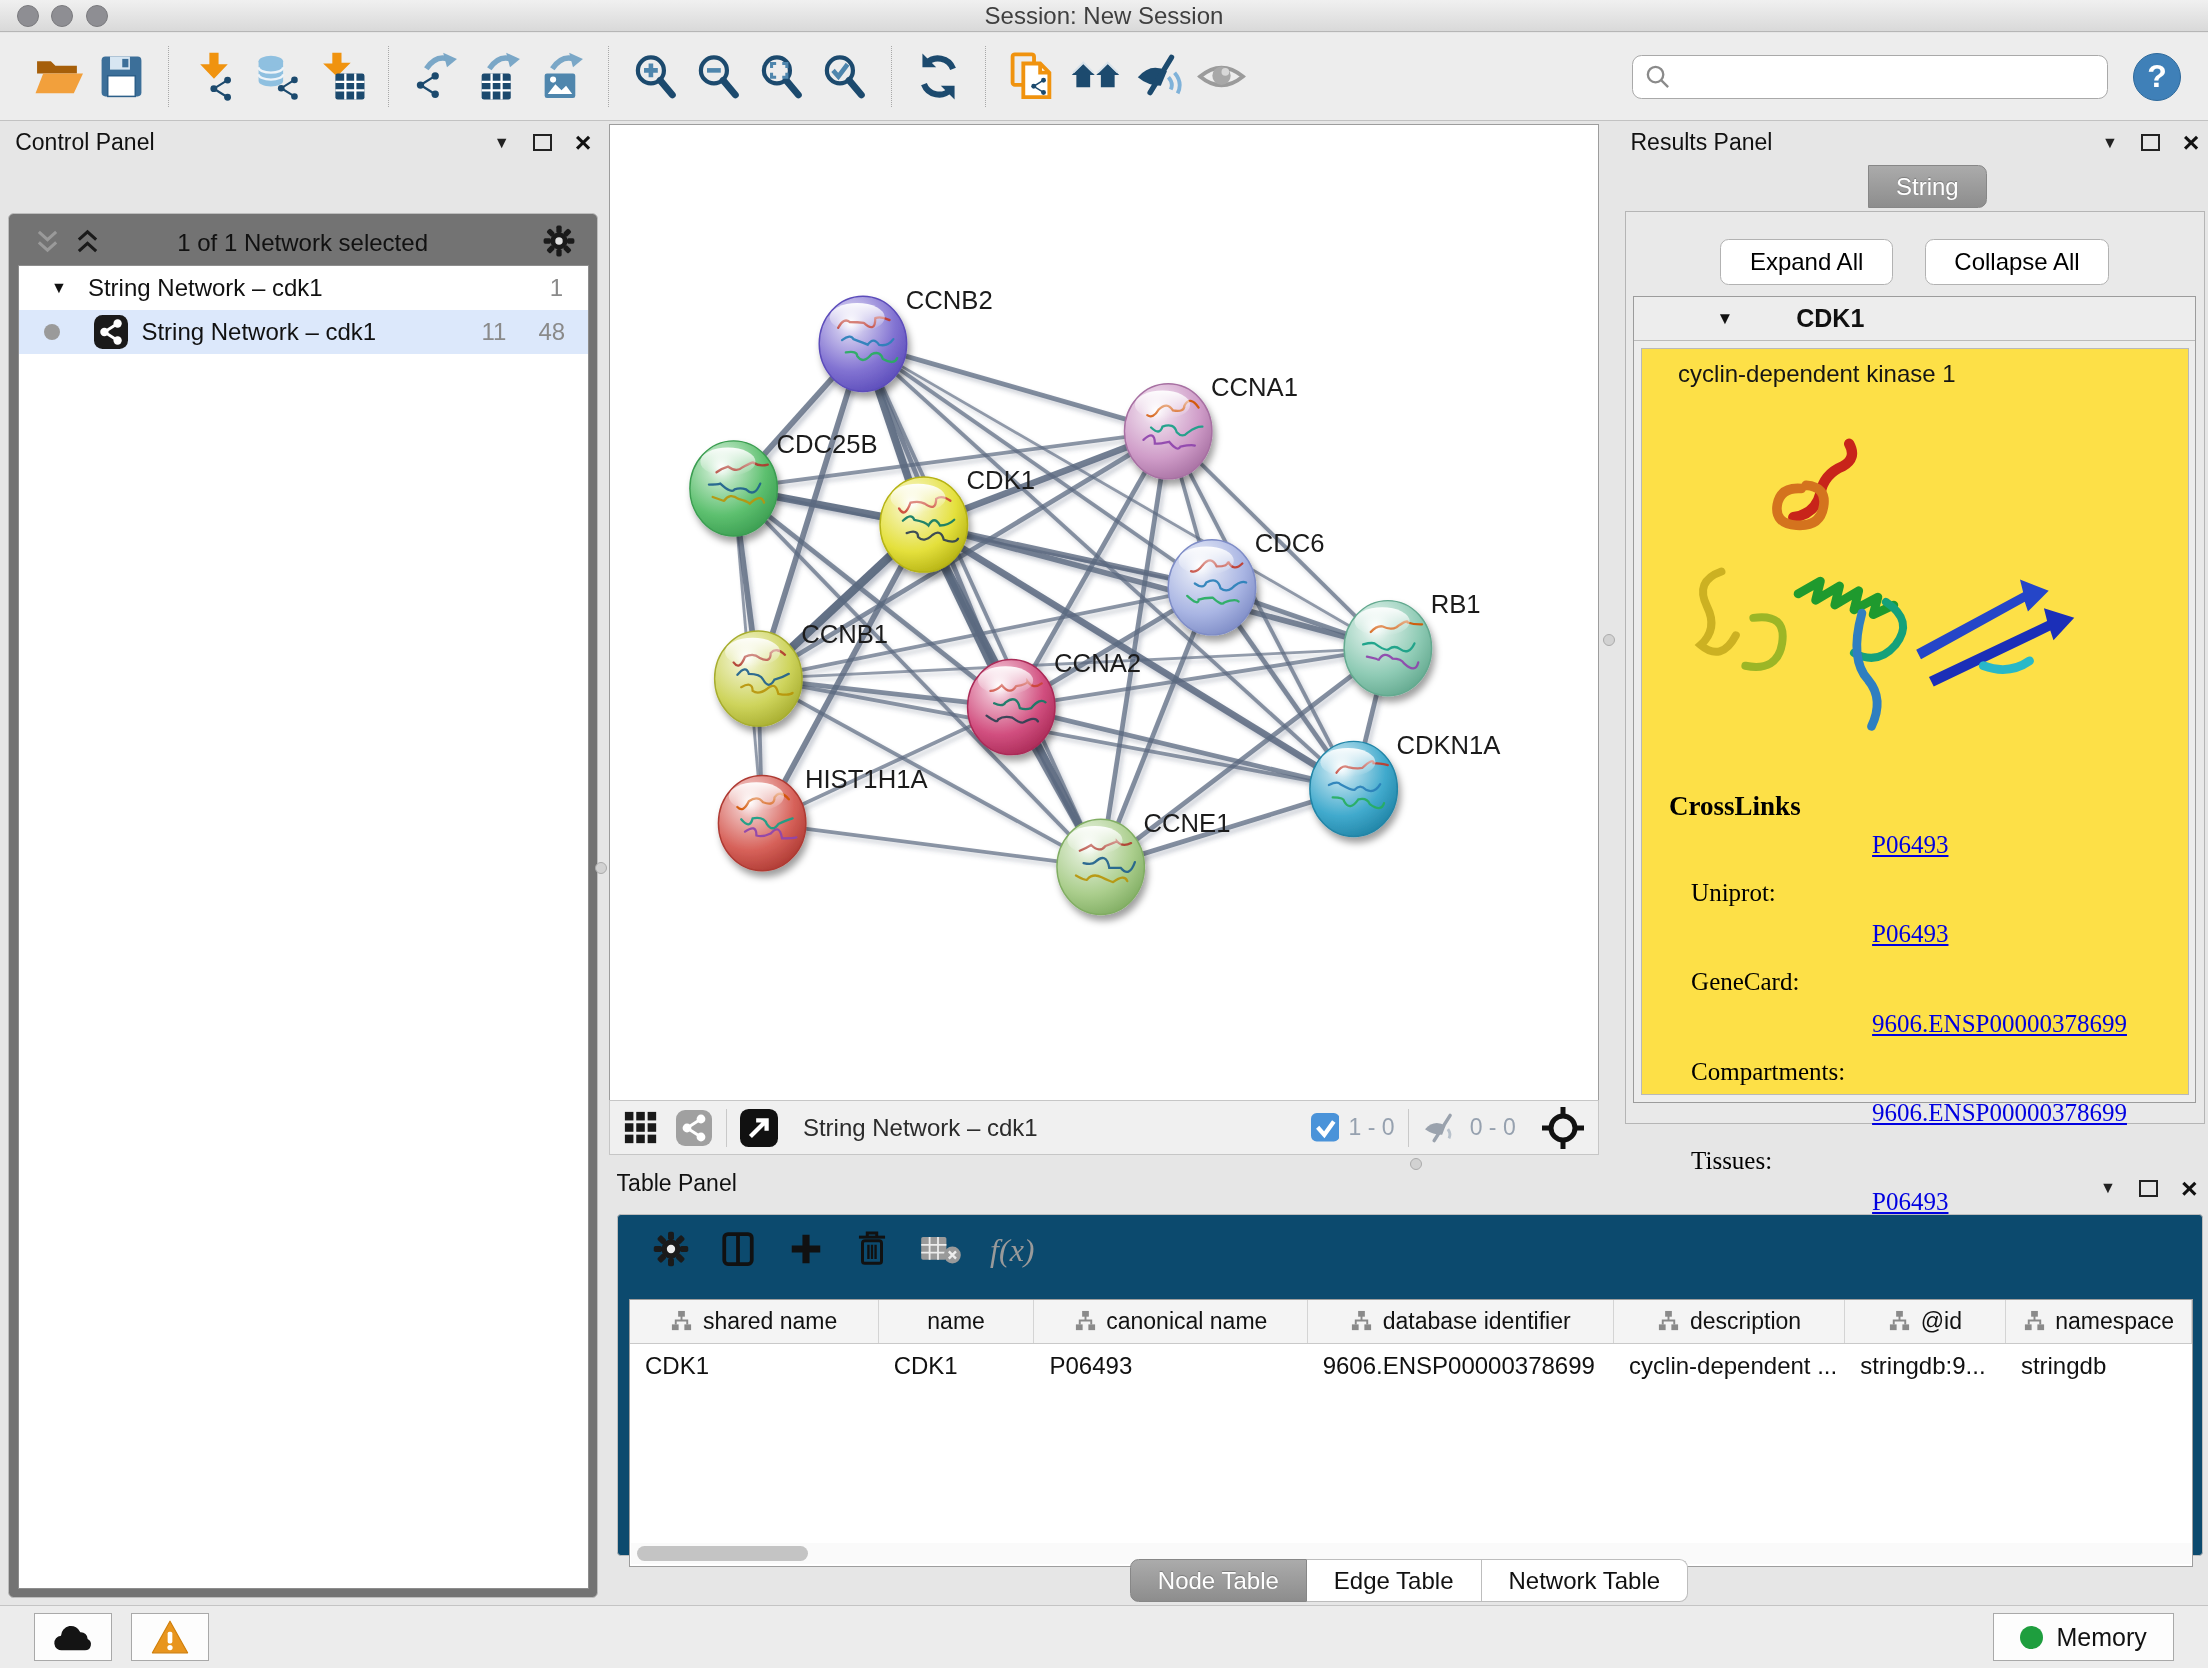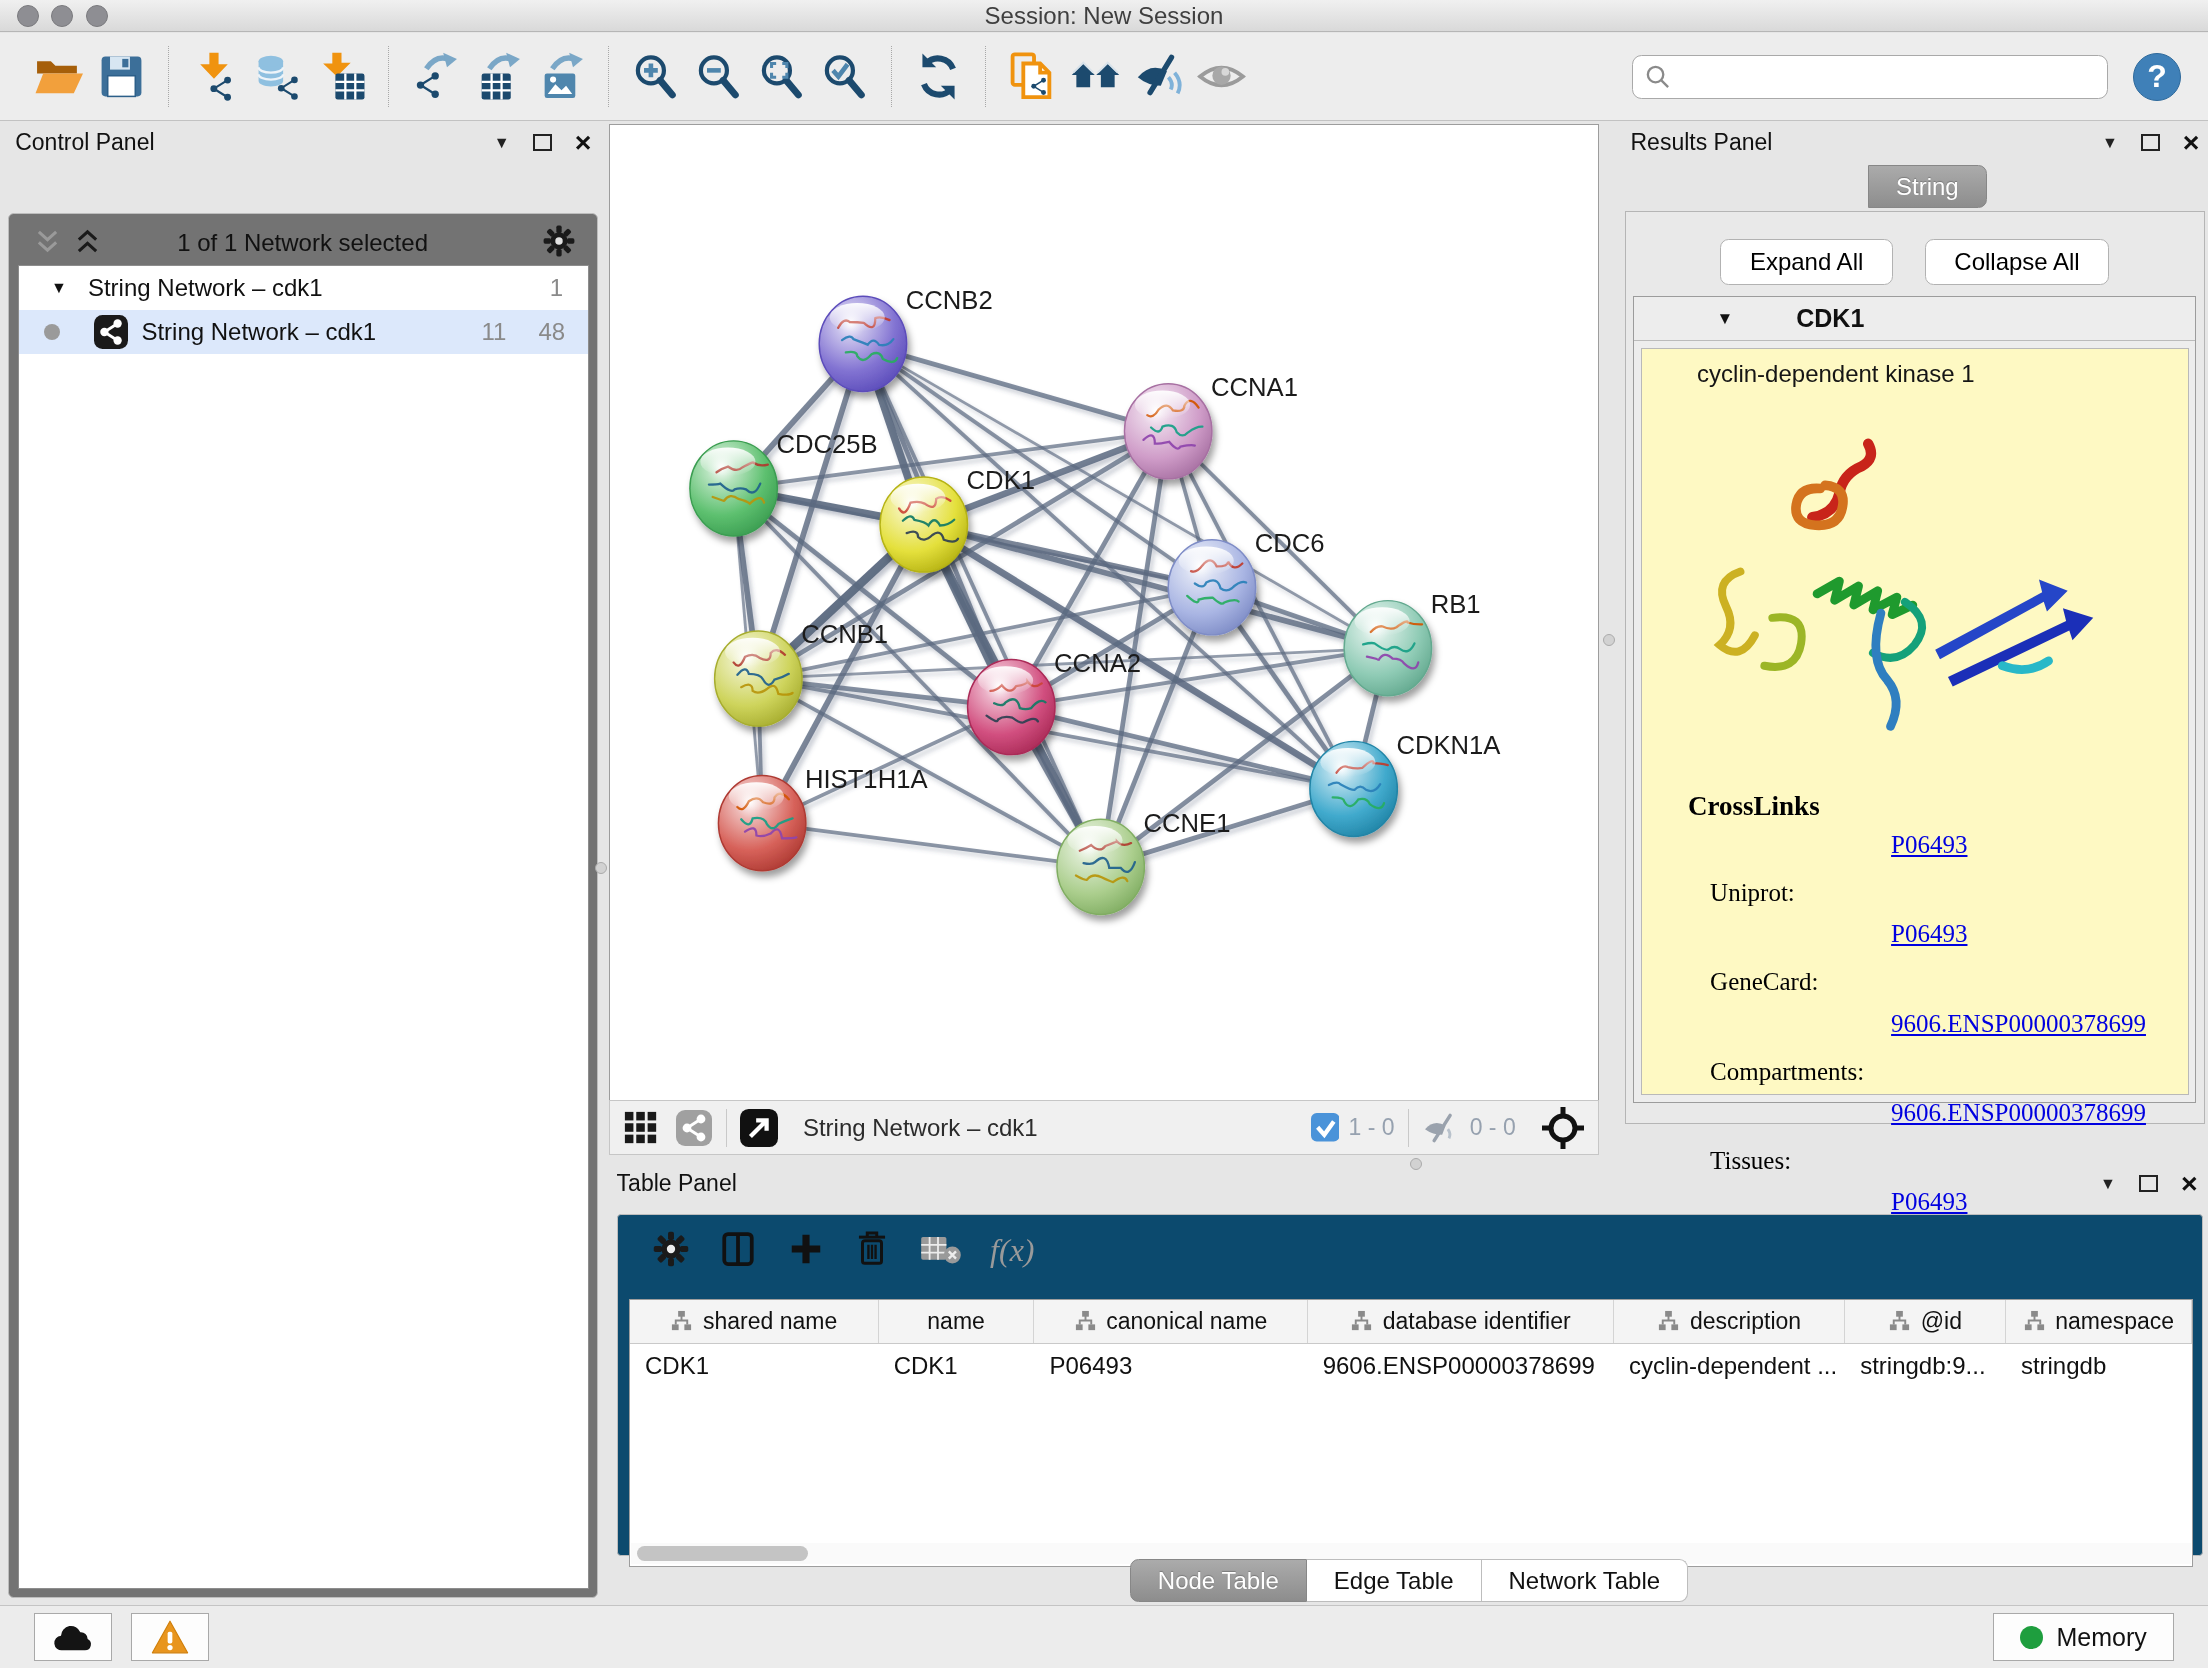--- a/index.html
+++ b/index.html
@@ -73,21 +73,21 @@
   #rp-tab { position:absolute; left:247px; top:36px; }
   #rp-body { position:absolute; left:3.8px; top:82px; width:580px; height:913px;
     background:#e9e9e9; border:1px solid #b5b5b5; }
   .rp-btn { height:46px; padding:0 28.5px; background:#fff; border:1px solid #b2b2b2;
     border-radius:8.6px; font-size:24px; display:flex; align-items:center; }
   #rp-section { position:absolute; left:7.6px; top:84px; width:563px; height:807px;
     background:#ededed; border:1.9px solid #9c9c9c; }
   #rp-sec-hdr { height:44px; display:flex; align-items:center; font-size:25px;
     font-weight:bold; color:#111; border-bottom:1px solid #bbb; }
   #rp-content { position:absolute; left:6.7px; top:51px; right:6.7px; bottom:6.7px;
-    background:#fef9c3; border:1px solid #b9b9b9;padding-left:19px; }
+    background:#fde047; border:1px solid #b9b9b9; }
   #rp-desc { font-size:24px; color:#151515; padding:11.4px 0 0 36px; }
   .xl-title { font-family:"Liberation Serif", serif; font-size:27px; font-weight:bold;
     color:#000; padding:3.8px 0 1.9px 27px; }
   .xl-row { display:flex; font-family:"Liberation Serif", serif; font-size:25px; padding:6.7px 0 6.7px 49px; }
   .xl-label { width:181px; color:#000;margin-top:48px; }
   .xl-value { color:#0000e0; text-decoration:underline; }
 
   
   #table-panel { left:609px; top:1170px; width:1600px; height:436px; }
   #tp-box { position:absolute; left:7.6px; top:44px; width:1586px; height:342px;
@@ -727,21 +727,21 @@
                 <span class="xl-label">Pharos:</span>
                 <span class="xl-value">P06493</span>
               </div>
             </div>
         </div>
       </div>
     </div>
   </div>
 
   <div id="table-panel" class="abs">
-    <div class="panel-hdr" style="padding-left:7.6px;">
+    <div class="panel-hdr" style="padding-left:7.6px;align-items:flex-end;">
       <span>Table Panel</span>
       <span class="hdr-icons" style="padding-right:11.4px;">
         <span class="hdr-tri">▼</span>
         <span class="hdr-sq"></span>
         <span class="hdr-x">×</span>
       </span>
     </div>
     <div id="tp-box">
       <div id="tp-toolbar">
         <span>

